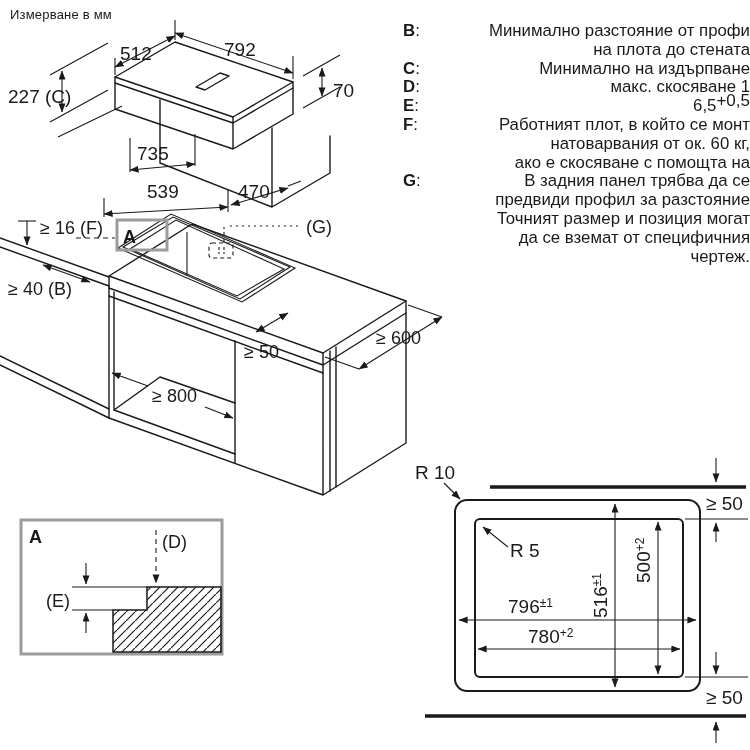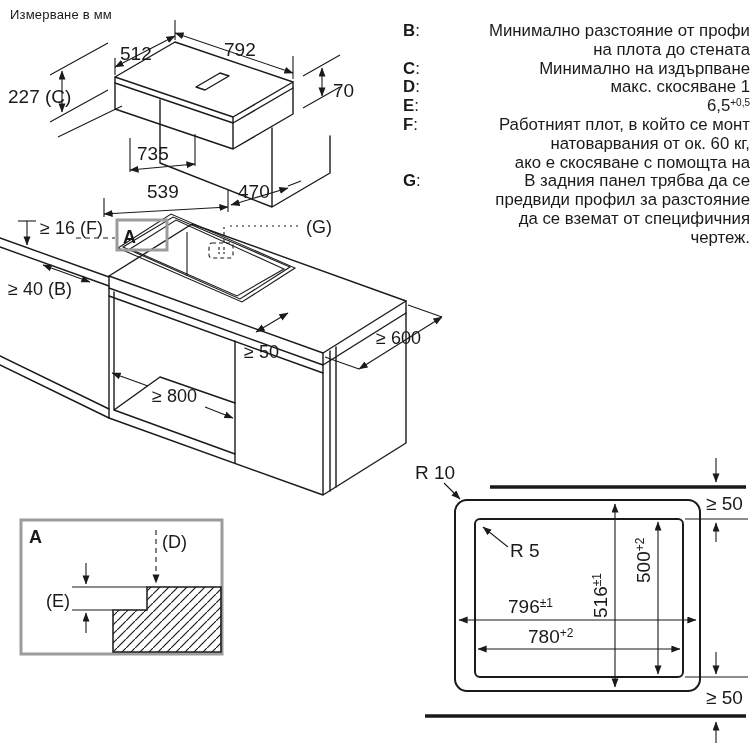--- a/index.html
+++ b/index.html
@@ -13,21 +13,21 @@
     letter-spacing:0.2px;white-space:nowrap;
   }
   #legend{
     position:absolute;left:403px;top:22px;width:347px;height:292px;
     overflow:hidden;font-size:16.8px;line-height:18.8px;
   }
   .legend-item{position:relative;padding-left:25px;white-space:nowrap;}
   .legend-key{position:absolute;left:0;top:0;}
   .legend-key b{font-weight:bold;}
   .legend-line{white-space:nowrap;text-align:right;}
-  sup.sv{font-size:10px;vertical-align:5px;line-height:0;}
+  sup.sv{font-size:17px;vertical-align:5px;line-height:0;}
   svg{position:absolute;left:0;top:0;}
   .ln{stroke:#1a1a1a;stroke-width:1.4;fill:none;stroke-linecap:round;stroke-linejoin:round;}
   .dim{stroke:#1a1a1a;stroke-width:1.1;fill:none;}
   .thick{stroke:#1a1a1a;stroke-width:3.4;fill:none;}
   .graybox{stroke:#9c9c9c;stroke-width:3;fill:none;}
   .dlabel{font-family:"Liberation Sans",sans-serif;font-size:19px;fill:#1a1a1a;}
   .mlabel{font-family:"Liberation Sans",sans-serif;font-size:18px;fill:#1a1a1a;}
   .alabel{font-family:"Liberation Sans",sans-serif;font-size:18px;font-weight:bold;fill:#1a1a1a;}
   .supts{font-size:12px;}
 </style>
@@ -56,20 +56,21 @@
     <div class="legend-item">
       <span class="legend-key"><b>F</b>:</span>
       <div class="legend-line">Работният плот, в който се монт</div>
       <div class="legend-line">натоварвания от ок. 60 кг,</div>
       <div class="legend-line">ако е скосяване с помощта на</div>
     </div>
     <div class="legend-item">
       <span class="legend-key"><b>G</b>:</span>
       <div class="legend-line">В задния панел трябва да се</div>
       <div class="legend-line">предвиди профил за разстояние</div>
+      <div class="legend-line">Точният размер и позиция могат</div>
       <div class="legend-line">да се вземат от специфичния</div>
       <div class="legend-line">чертеж.</div>
     </div>
   </div>
 
 <svg width="750" height="750" viewBox="0 0 750 750">
   <defs>
     <marker id="ahE" markerWidth="10" markerHeight="8" refX="8.6" refY="3.5" orient="auto" markerUnits="userSpaceOnUse">
       <path d="M0,0 L9,3.5 L0,7 Z" fill="#1a1a1a"></path>
     </marker>

